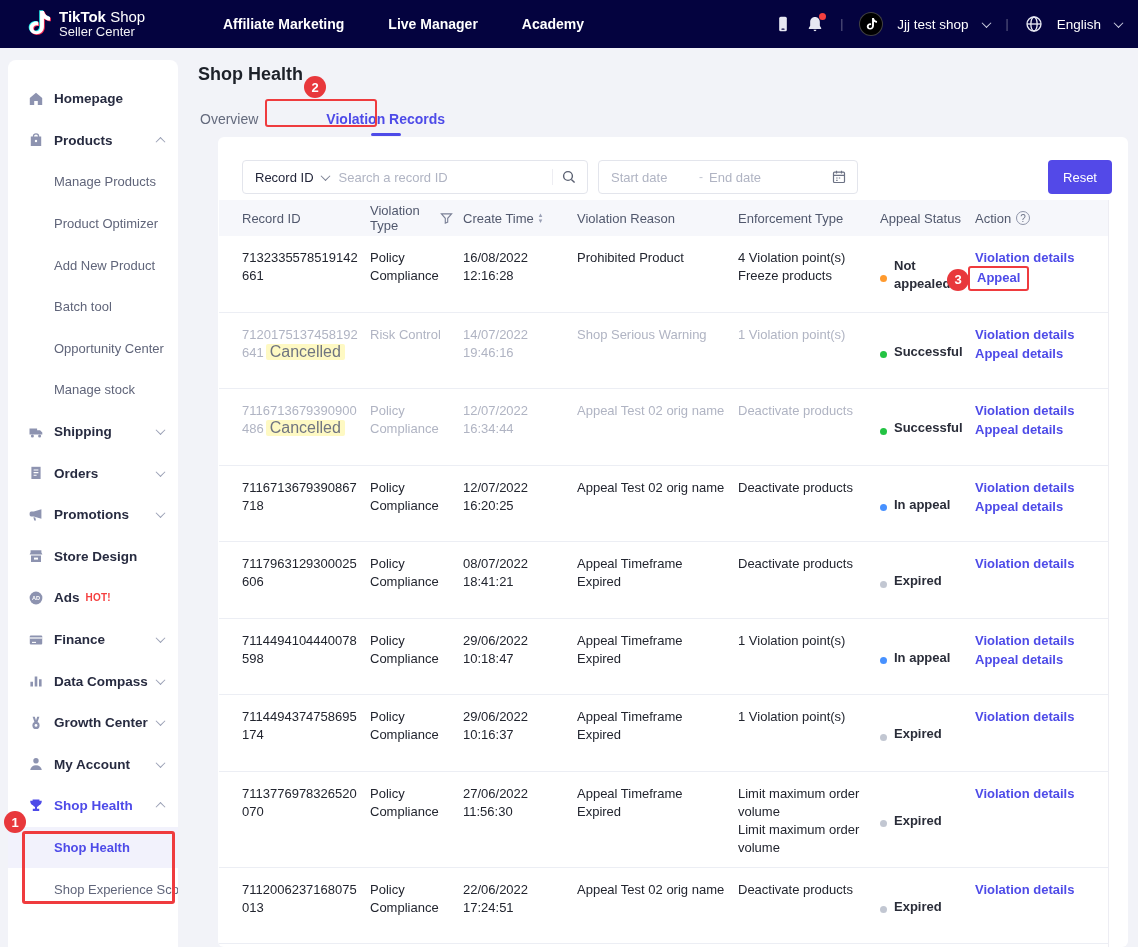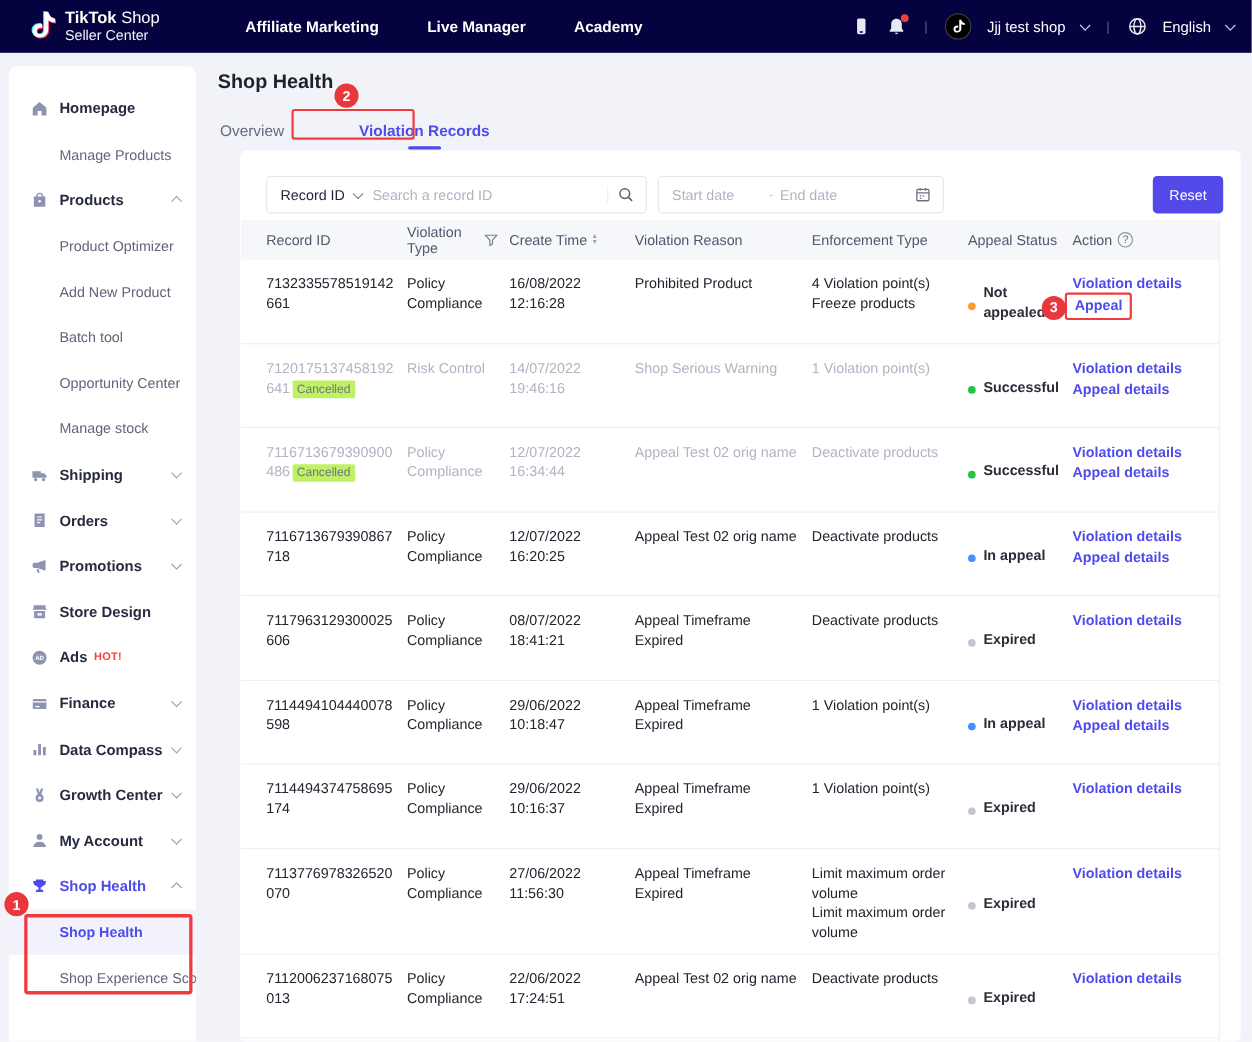--- a/index.html
+++ b/index.html
@@ -80,21 +80,21 @@
   .th .hico { color:#7a8096; display:inline-flex; }
   .th .hico svg { width:13px; height:13px; }
   .sort-ico { display:inline-flex; flex-direction:column; line-height:0; color:#9aa0b5; }
   .sort-ico span { font-size:7px; line-height:6px; }
   .help-ico { width:14px; height:14px; border:1px solid #8e94a8; border-radius:50%; color:#6e7488; font-size:10px; display:inline-flex; align-items:center; justify-content:center; }
   .tbody { position:absolute; left:1px; top:99px; width:889px; }
   .trow { display:grid; grid-template-columns:128px 93px 114px 161px 142px 95px 1fr; padding:13px 0 10px 23px; min-height:76.5px; border-bottom:1px solid #eceef4; line-height:18px; }
   .td { padding-right:12px; color:#22252f; font-size:13px; }
   .td-id { word-break:break-all; padding-right:10px; }
   .td-reason { padding-right:13px; }
-  .tag { display:inline-block; background:#bef264; color:#51565f; font-size:11px; line-height:16px; padding:0 4px; border-radius:2px; margin-left:2px; }
+  .tag { display:inline-block; background:#fef9c3; color:#51565f; font-size:16px; line-height:16px; padding:0 4px; border-radius:2px; margin-left:2px; }
   .trow.muted .td { color:#b0b4c3; }
   .trow.muted .tag { color:#6f7480; }
   .trow .td-st, .trow.muted .td-st { color:#22252f; }
   .td-st { display:flex; align-items:center; padding-right:4px;font-weight:bold; }
   .dot { width:7px; height:7px; border-radius:50%; margin:6px 7px 0 0; flex:0 0 7px; }
   .dot.orange { background:#ff9a2e; } .dot.green { background:#23c343; }
   .dot.blue { background:#4791ff; } .dot.gray { background:#c2c7d2; }
   .stx { white-space:pre-line; color:#2a2d39; }
   .link { display:block; color:#4e4be8; font-weight:700; text-decoration:none; cursor:pointer; margin-bottom:1px; width:max-content; }
   .vline { position:absolute; left:890px; top:63px; bottom:0; width:1px; background:#ededf3; }
@@ -164,31 +164,31 @@
 </div>
 
 <div class="sidebar">
   <div id="sb-menu">
       <div class="sb-item">
         <span class="sb-icon"><svg viewBox="0 0 16 16">
             <path d="M8 1.8 1.8 7v7h4.4v-4h3.6v4h4.4V7Z" fill="currentColor"></path>
           </svg></span>
         <span class="sb-label">Homepage</span>
       </div>
-      <div class="sb-item sub">
-        <span class="sb-label">Manage Products</span>
-      </div>
       <div class="sb-item">
         <span class="sb-icon"><svg viewBox="0 0 16 16">
             <path d="M2.8 4.6h10.4V14H2.8z" fill="currentColor"></path>
             <path d="M5.4 6.2V4.4a2.6 2.6 0 0 1 5.2 0v1.8" fill="none" stroke="currentColor" stroke-width="1.3"></path>
             <circle cx="8" cy="9" r="1.2" fill="#fff"></circle>
           </svg></span>
         <span class="sb-label">Products</span>
         <span class="chev up"></span>
+      </div>
+      <div class="sb-item sub">
+        <span class="sb-label">Manage Products</span>
       </div>
       <div class="sb-item sub">
         <span class="sb-label">Product Optimizer</span>
       </div>
       <div class="sb-item sub">
         <span class="sb-label">Add New Product</span>
       </div>
       <div class="sb-item sub">
         <span class="sb-label">Batch tool</span>
       </div>

